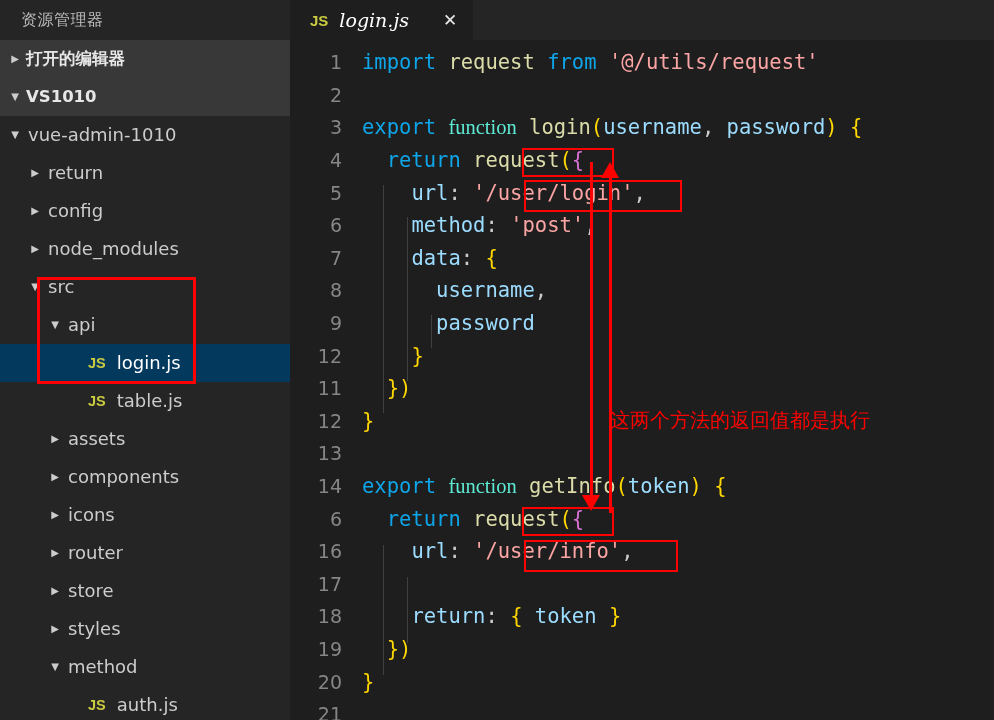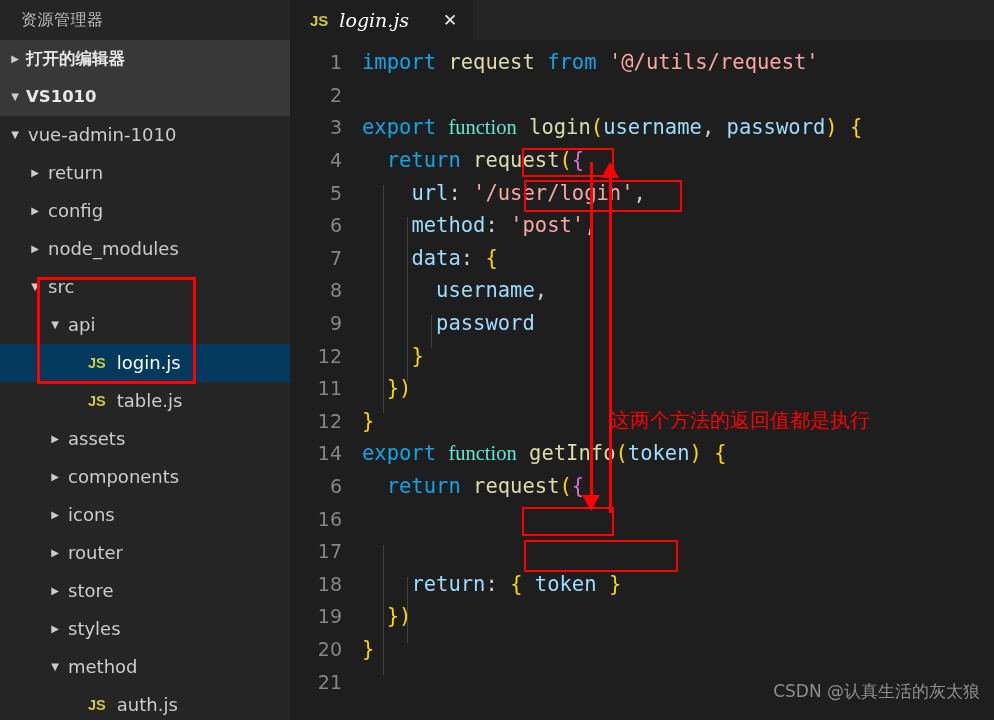--- a/index.html
+++ b/index.html
@@ -356,23 +356,24 @@
           <div class="code-line"><span class="lnum">3</span><span class="ltext"><span class="kw">export</span> <span class="kw2">function</span> <span class="fn">login</span><span class="br1">(</span><span class="var">username</span><span class="punc">,</span> <span class="var">password</span><span class="br1">)</span> <span class="br1">{</span></span></div>
           <div class="code-line"><span class="lnum">4</span><span class="ltext">  <span class="kw">return</span> <span class="fn">request</span><span class="br1">(</span><span class="br2">{</span></span></div>
           <div class="code-line"><span class="lnum">5</span><span class="ltext">    <span class="var">url</span><span class="punc">:</span> <span class="str">'/user/login'</span><span class="punc">,</span></span></div>
           <div class="code-line"><span class="lnum">6</span><span class="ltext">    <span class="var">method</span><span class="punc">:</span> <span class="str">'post'</span><span class="punc">,</span></span></div>
           <div class="code-line"><span class="lnum">7</span><span class="ltext">    <span class="var">data</span><span class="punc">:</span> <span class="br1">{</span></span></div>
           <div class="code-line"><span class="lnum">8</span><span class="ltext">      <span class="var">username</span><span class="punc">,</span></span></div>
           <div class="code-line"><span class="lnum">9</span><span class="ltext">      <span class="var">password</span></span></div>
           <div class="code-line"><span class="lnum">12</span><span class="ltext">    <span class="br1">}</span></span></div>
           <div class="code-line"><span class="lnum">11</span><span class="ltext">  <span class="br1">}</span><span class="br1">)</span></span></div>
           <div class="code-line"><span class="lnum">12</span><span class="ltext"><span class="br1">}</span></span></div>
+          <div class="code-line"><span class="lnum">13</span><span class="ltext"></span></div>
           <div class="code-line"><span class="lnum">14</span><span class="ltext"><span class="kw">export</span> <span class="kw2">function</span> <span class="fn">getInfo</span><span class="br1">(</span><span class="var">token</span><span class="br1">)</span> <span class="br1">{</span></span></div>
           <div class="code-line"><span class="lnum">6</span><span class="ltext">  <span class="kw">return</span> <span class="fn">request</span><span class="br1">(</span><span class="br2">{</span></span></div>
-          <div class="code-line"><span class="lnum">16</span></div>
+          <div class="code-line"><span class="lnum">16</span><span class="ltext">    <span class="var">url</span><span class="punc">:</span> <span class="str">'/user/info'</span><span class="punc">,</span></span></div>
           <div class="code-line"><span class="lnum">17</span></div>
           <div class="code-line"><span class="lnum">18</span><span class="ltext">    <span class="var">return</span><span class="punc">:</span> <span class="br1">{</span> <span class="var">token</span> <span class="br1">}</span></span></div>
           <div class="code-line"><span class="lnum">19</span><span class="ltext">  <span class="br1">}</span><span class="br1">)</span></span></div>
           <div class="code-line"><span class="lnum">20</span><span class="ltext"><span class="br1">}</span></span></div>
           <div class="code-line"><span class="lnum">21</span><span class="ltext"></span></div>
         </div>
 
       <div class="rbox" style="left:232px; top:108px; width:92px; height:29px;"></div>
       <div class="rbox" style="left:234px; top:140px; width:158px; height:32px;"></div>
       <div class="rbox" style="left:232px; top:467px; width:92px; height:29px;"></div>
@@ -381,16 +382,15 @@
       <div class="vline" style="left:300px; top:122px; height:342px;"></div>
       <div class="arrowhead arrow-down" style="left:292px; top:455px;"></div>
 
       <div class="vline" style="left:319px; top:128px; height:345px;"></div>
       <div class="arrowhead arrow-up" style="left:311px; top:122px;"></div>
 
       <div class="anno-text" style="left:320px; top:318px;text-align:center;">
         <div>这两个方法的返回值都是执行</div>
       </div>
 
-      <div class="watermark">CSDN @认真生活的灰太狼</div>
     </div>
   </div>
 </div>
 
 </body></html>

